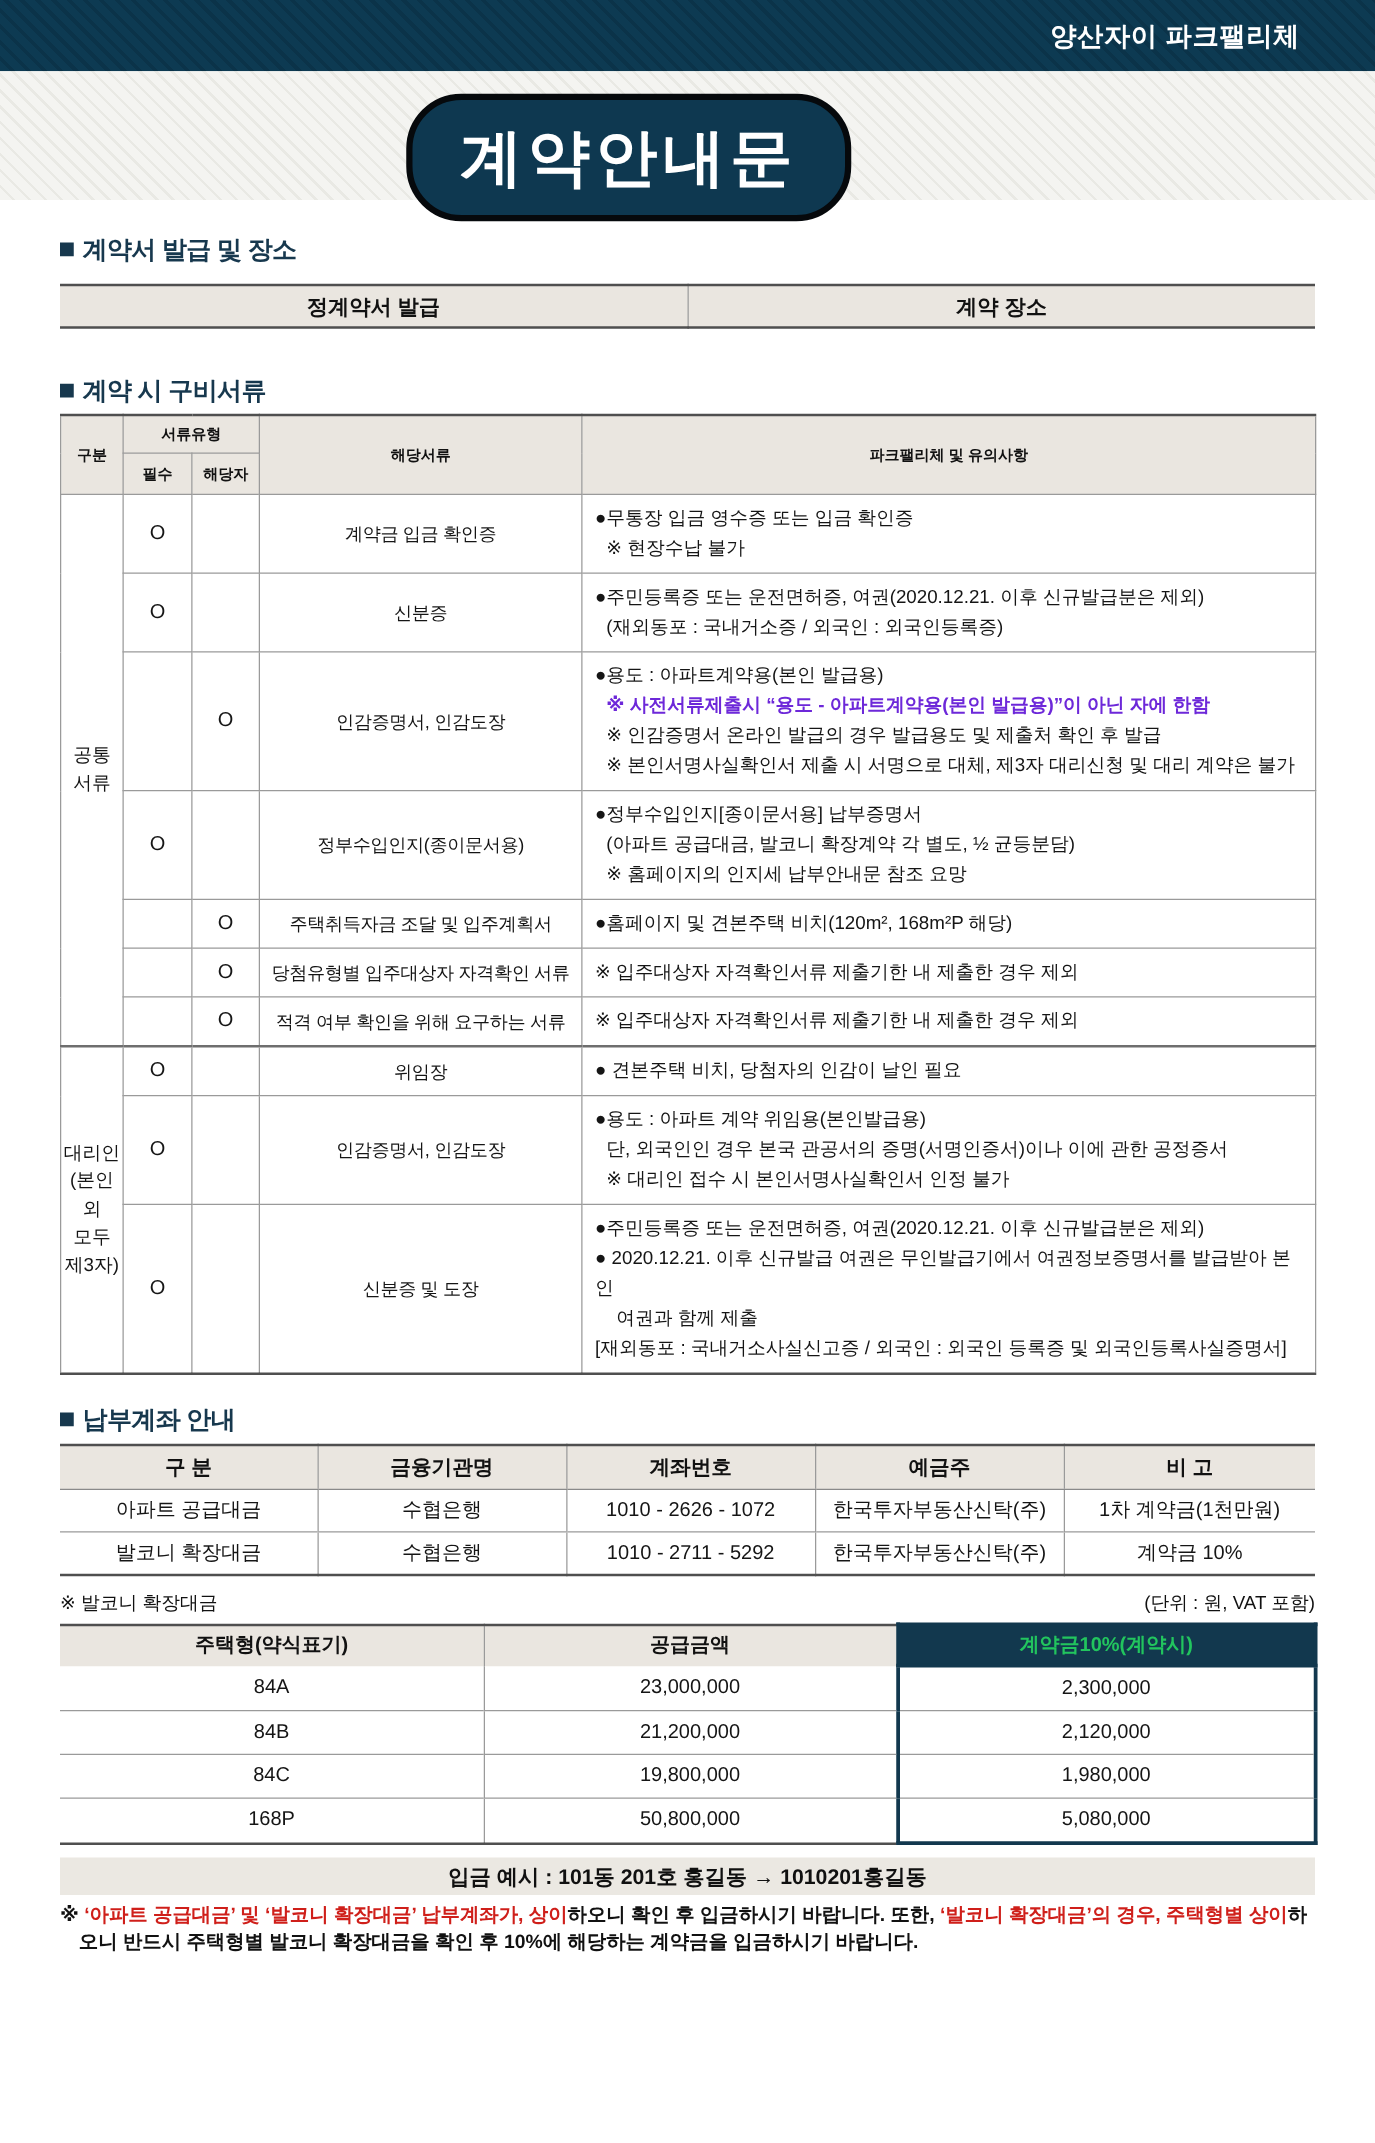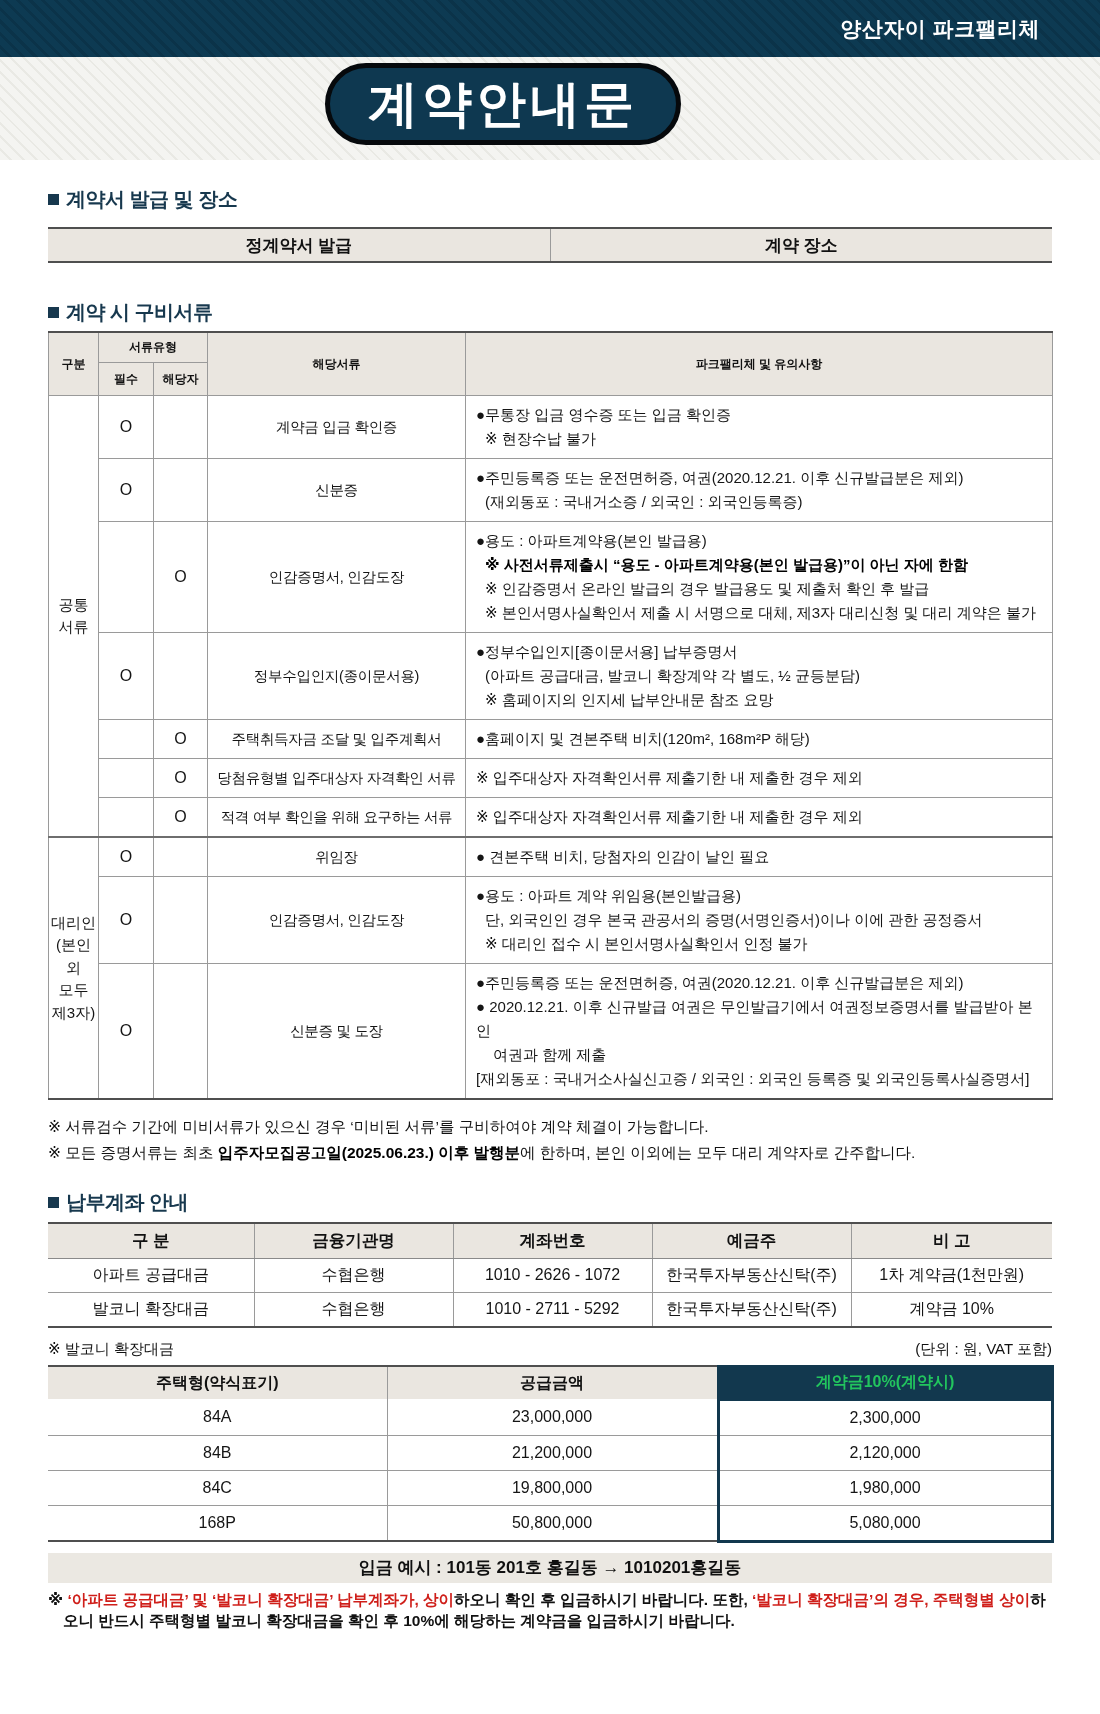--- a/index.html
+++ b/index.html
@@ -14,21 +14,21 @@
     display:flex;align-items:center;justify-content:flex-end;
     padding-right:60px;box-sizing:border-box;
   }
   .brand{color:#ffffff;font-size:21px;font-weight:bold;letter-spacing:0.5px;}
   
   .stripe-band{
     height:103px;position:relative;
     background:repeating-linear-gradient(45deg,#f4f4f1 0 7px,#e9e9e4 7px 9px);
   }
   .title-box{
-    position:absolute;left:325px;top:6px;width:356px;height:82px;box-sizing:border-box;
+    position:absolute;left:325px;top:18px;width:356px;height:102px;box-sizing:border-box;
     background:#0e3850;border:5px solid #06090c;border-radius:44px;
     display:flex;align-items:center;justify-content:center;
   }
   .page-title{color:#ffffff;font-size:50px;font-weight:bold;letter-spacing:4px;}
   
   .content{padding:0 48px;}
   .section-title{
     display:flex;align-items:center;color:#17384e;font-weight:bold;font-size:20px;letter-spacing:-0.5px;
   }
   .sq{width:11px;height:11px;background:#17384e;margin-right:7px;flex:0 0 auto;}
@@ -46,21 +46,21 @@
   .t2 th,.t2 td{border:1px solid #9a9a9a;vertical-align:middle;}
   .t2 th{font-size:12px;height:27px;}
   .t2 .h2r{height:30px;}
   .t2 .grp{text-align:center;font-size:15px;line-height:1.5;padding:2px;}
   .t2 .mark{text-align:center;font-size:16px;}
   .t2 .doc{text-align:center;font-size:14.5px;padding:2px 3px;letter-spacing:-0.3px;}
   .t2 .info{padding:7px 10px;line-height:1.6;}
   .t2 .group-start td{border-top:2px solid #6e6e6e;}
   .line{}
   .ind1{padding-left:9px;} .ind2{padding-left:17px;}
-  .rd{color:#000000;font-weight:bold;}
+  .rd{color:#6d28d9;font-weight:bold;}
   
   .mid-notes{margin-top:14px;font-size:15.5px;line-height:1.7;color:#111;}
   .mid-notes .note-line{padding-left:15px;text-indent:-15px;}
   
   .t3{margin-top:6px;border-top:2px solid #4f4f4f;border-bottom:2px solid #4f4f4f;}
   .t3 th{height:32px;font-size:16.5px;border-bottom:1px solid #8a8a8a;}
   .t3 td{height:31px;text-align:center;font-size:16px;}
   .t3 th + th,.t3 td + td{border-left:1px solid #9a9a9a;}
   .t3 tr + tr td{border-top:1px solid #9a9a9a;}
   
@@ -236,24 +236,20 @@
           <td class="info">
             <div class="line">●주민등록증 또는 운전면허증, 여권(2020.12.21. 이후 신규발급분은 제외)</div>
             <div class="line">● 2020.12.21. 이후 신규발급 여권은 무인발급기에서 여권정보증명서를 발급받아 본인</div>
             <div class="line ind2">여권과 함께 제출</div>
             <div class="line">[재외동포 : 국내거소사실신고증 / 외국인 : 외국인 등록증 및 외국인등록사실증명서]</div>
           </td>
         </tr>
       </tbody>
   </table>
 
-  <div class="mid-notes">
-      <div class="note-line"><span>※ 서류검수 기간에 미비서류가 있으신 경우 ‘미비된 서류’를 구비하여야 계약 체결이 가능합니다.</span></div>
-      <div class="note-line"><span>※ 모든 증명서류는 최초 </span><span class="rd">입주자모집공고일(2025.06.23.) 이후 발행분</span><span>에 한하며, 본인 이외에는 모두 대리 계약자로 간주합니다.</span></div>
-    </div>
 
   <div class="section-title st3">
     <span class="sq"></span>
     <span>납부계좌 안내</span>
   </div>
   <table class="t3">
     <colgroup>
         <col style="width:206px">
         <col style="width:199px">
         <col style="width:199px">

